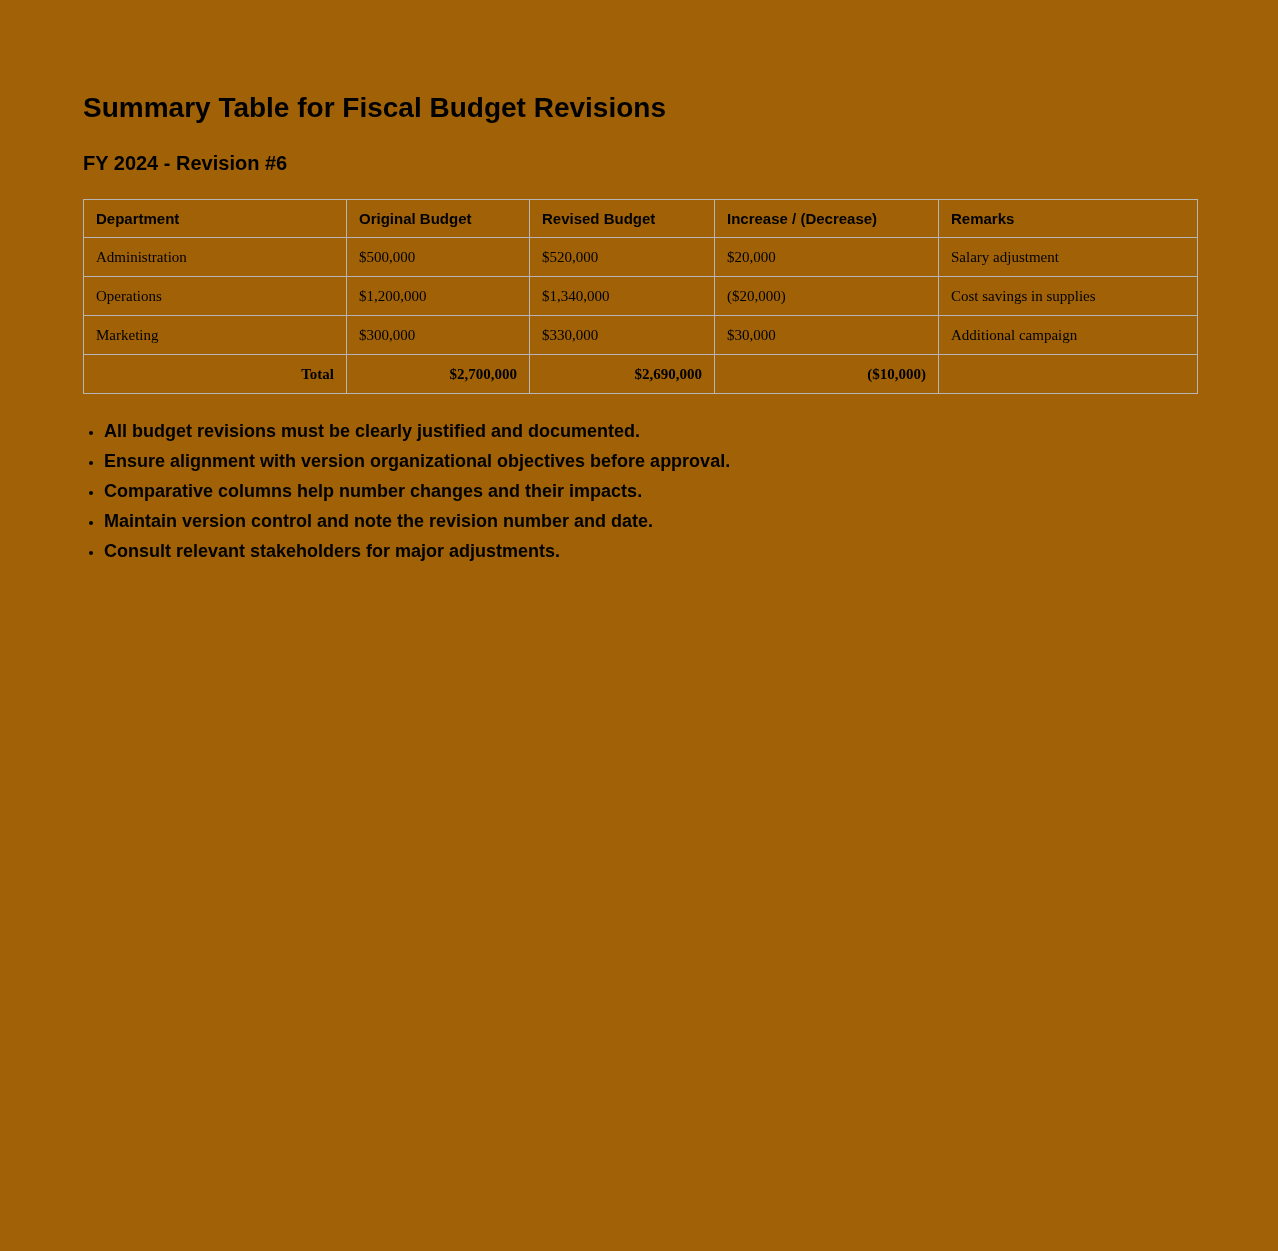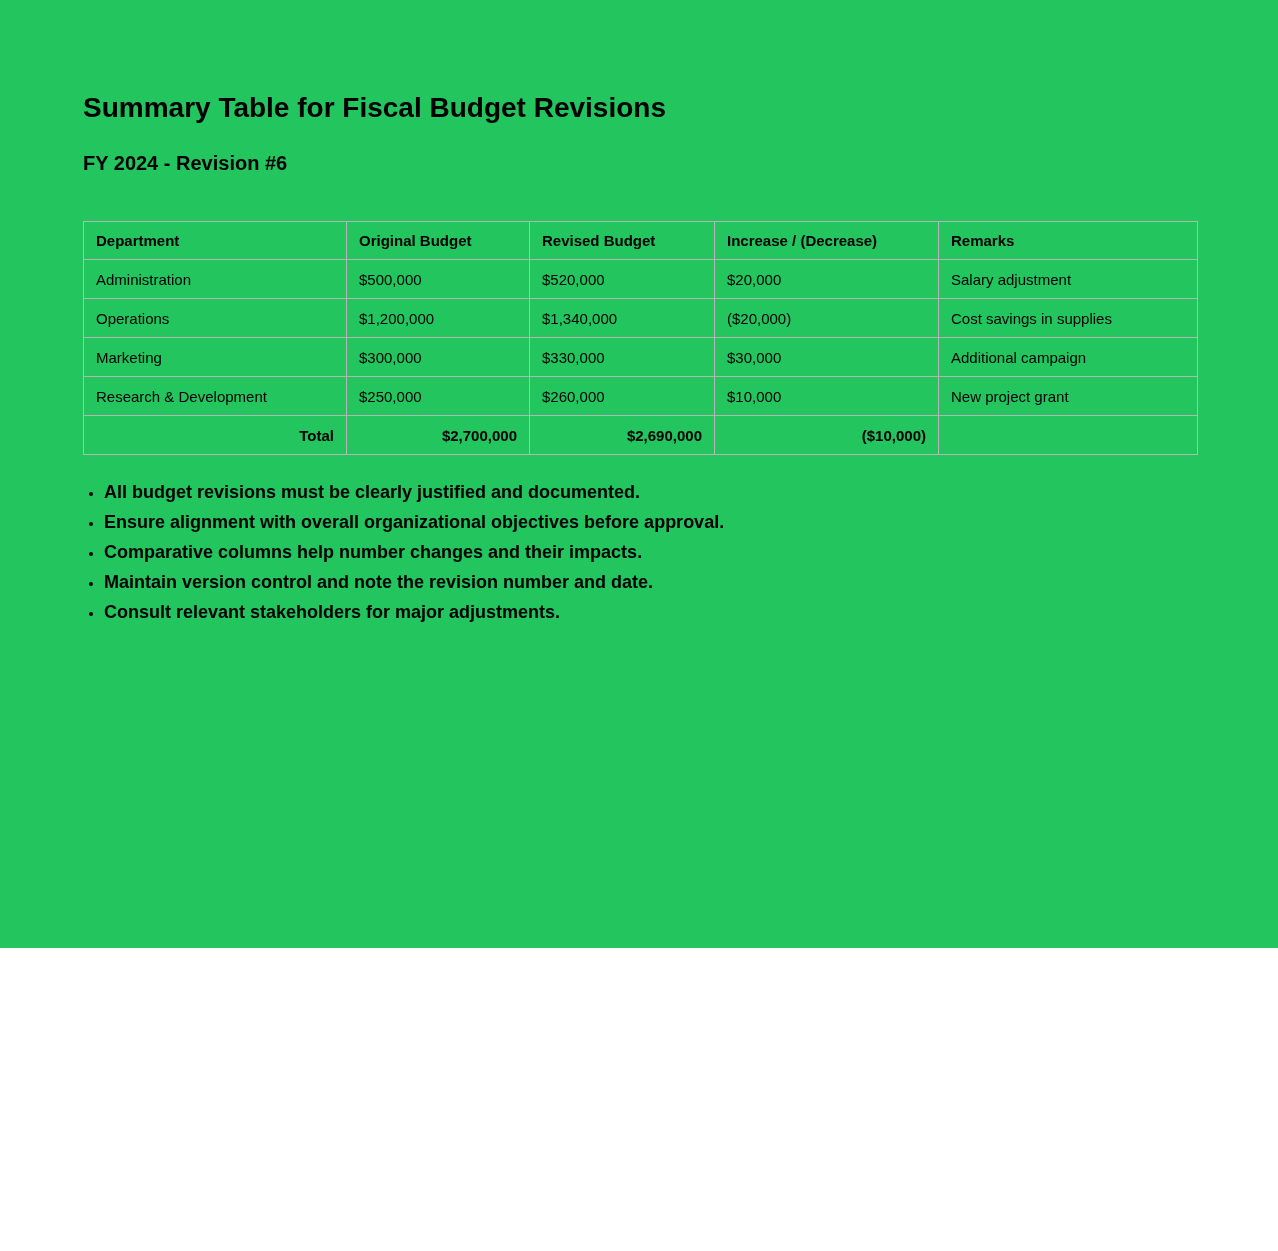--- a/index.html
+++ b/index.html
@@ -4,41 +4,41 @@
 <style>
   html, body {
     margin: 0;
     padding: 0;
     background: #ffffff;
     color: #000000;
     font-family: "Liberation Sans", sans-serif;
   }
   .page {
     width: 1278px;
-    height: 948px;
+    height: 1251px;
     box-sizing: border-box;
     padding: 94px 82px 0 83px;
-    background: #22c55e;
+    background: #a16207;
     overflow: hidden;
   }
   h1.title {
     margin: 0;
     font-size: 28px;
     line-height: 28px;
     font-weight: bold;
     letter-spacing: 0;
   }
   h2.subtitle {
     margin: 31px 0 0 0;
     font-size: 20px;
     line-height: 20px;
     font-weight: bold;
   }
   table.budget {
-    margin-top: 48px;
+    margin-top: 26px;
     border-collapse: collapse;
     table-layout: fixed;
     width: 1114px;
   }
   table.budget col.c0 { width: 263px; }
   table.budget col.c1 { width: 183px; }
   table.budget col.c2 { width: 185px; }
   table.budget col.c3 { width: 224px; }
   table.budget col.c4 { width: 259px; }
   table.budget th, table.budget td {
@@ -52,20 +52,21 @@
     overflow: hidden;
     white-space: nowrap;
   }
   table.budget th {
     font-weight: bold;
     height: 37px;
   }
   table.budget td {
     font-weight: normal;
     height: 39px;
+    font-family: Liberation Serif, serif;
   }
   table.budget tr.total-row td {
     font-weight: bold;
     text-align: right;
   }
   ul.notes {
     margin: 28px 0 0 0;
     padding: 0 0 0 21px;
     list-style-type: disc;
   }
@@ -121,38 +122,31 @@
           <td>($20,000)</td>
           <td>Cost savings in supplies</td>
         </tr>
         <tr>
           <td>Marketing</td>
           <td>$300,000</td>
           <td>$330,000</td>
           <td>$30,000</td>
           <td>Additional campaign</td>
         </tr>
-        <tr>
-          <td>Research &amp; Development</td>
-          <td>$250,000</td>
-          <td>$260,000</td>
-          <td>$10,000</td>
-          <td>New project grant</td>
-        </tr>
         <tr class="total-row">
           <td>Total</td>
           <td>$2,700,000</td>
           <td>$2,690,000</td>
           <td>($10,000)</td>
           <td></td>
         </tr>
       </tbody>
   </table>
 
   <ul class="notes" id="notes-list">
       <li>All budget revisions must be clearly justified and documented.</li>
-      <li>Ensure alignment with overall organizational objectives before approval.</li>
+      <li>Ensure alignment with version organizational objectives before approval.</li>
       <li>Comparative columns help number changes and their impacts.</li>
       <li>Maintain version control and note the revision number and date.</li>
       <li>Consult relevant stakeholders for major adjustments.</li>
     </ul>
 
 </div>
 
 </body></html>

